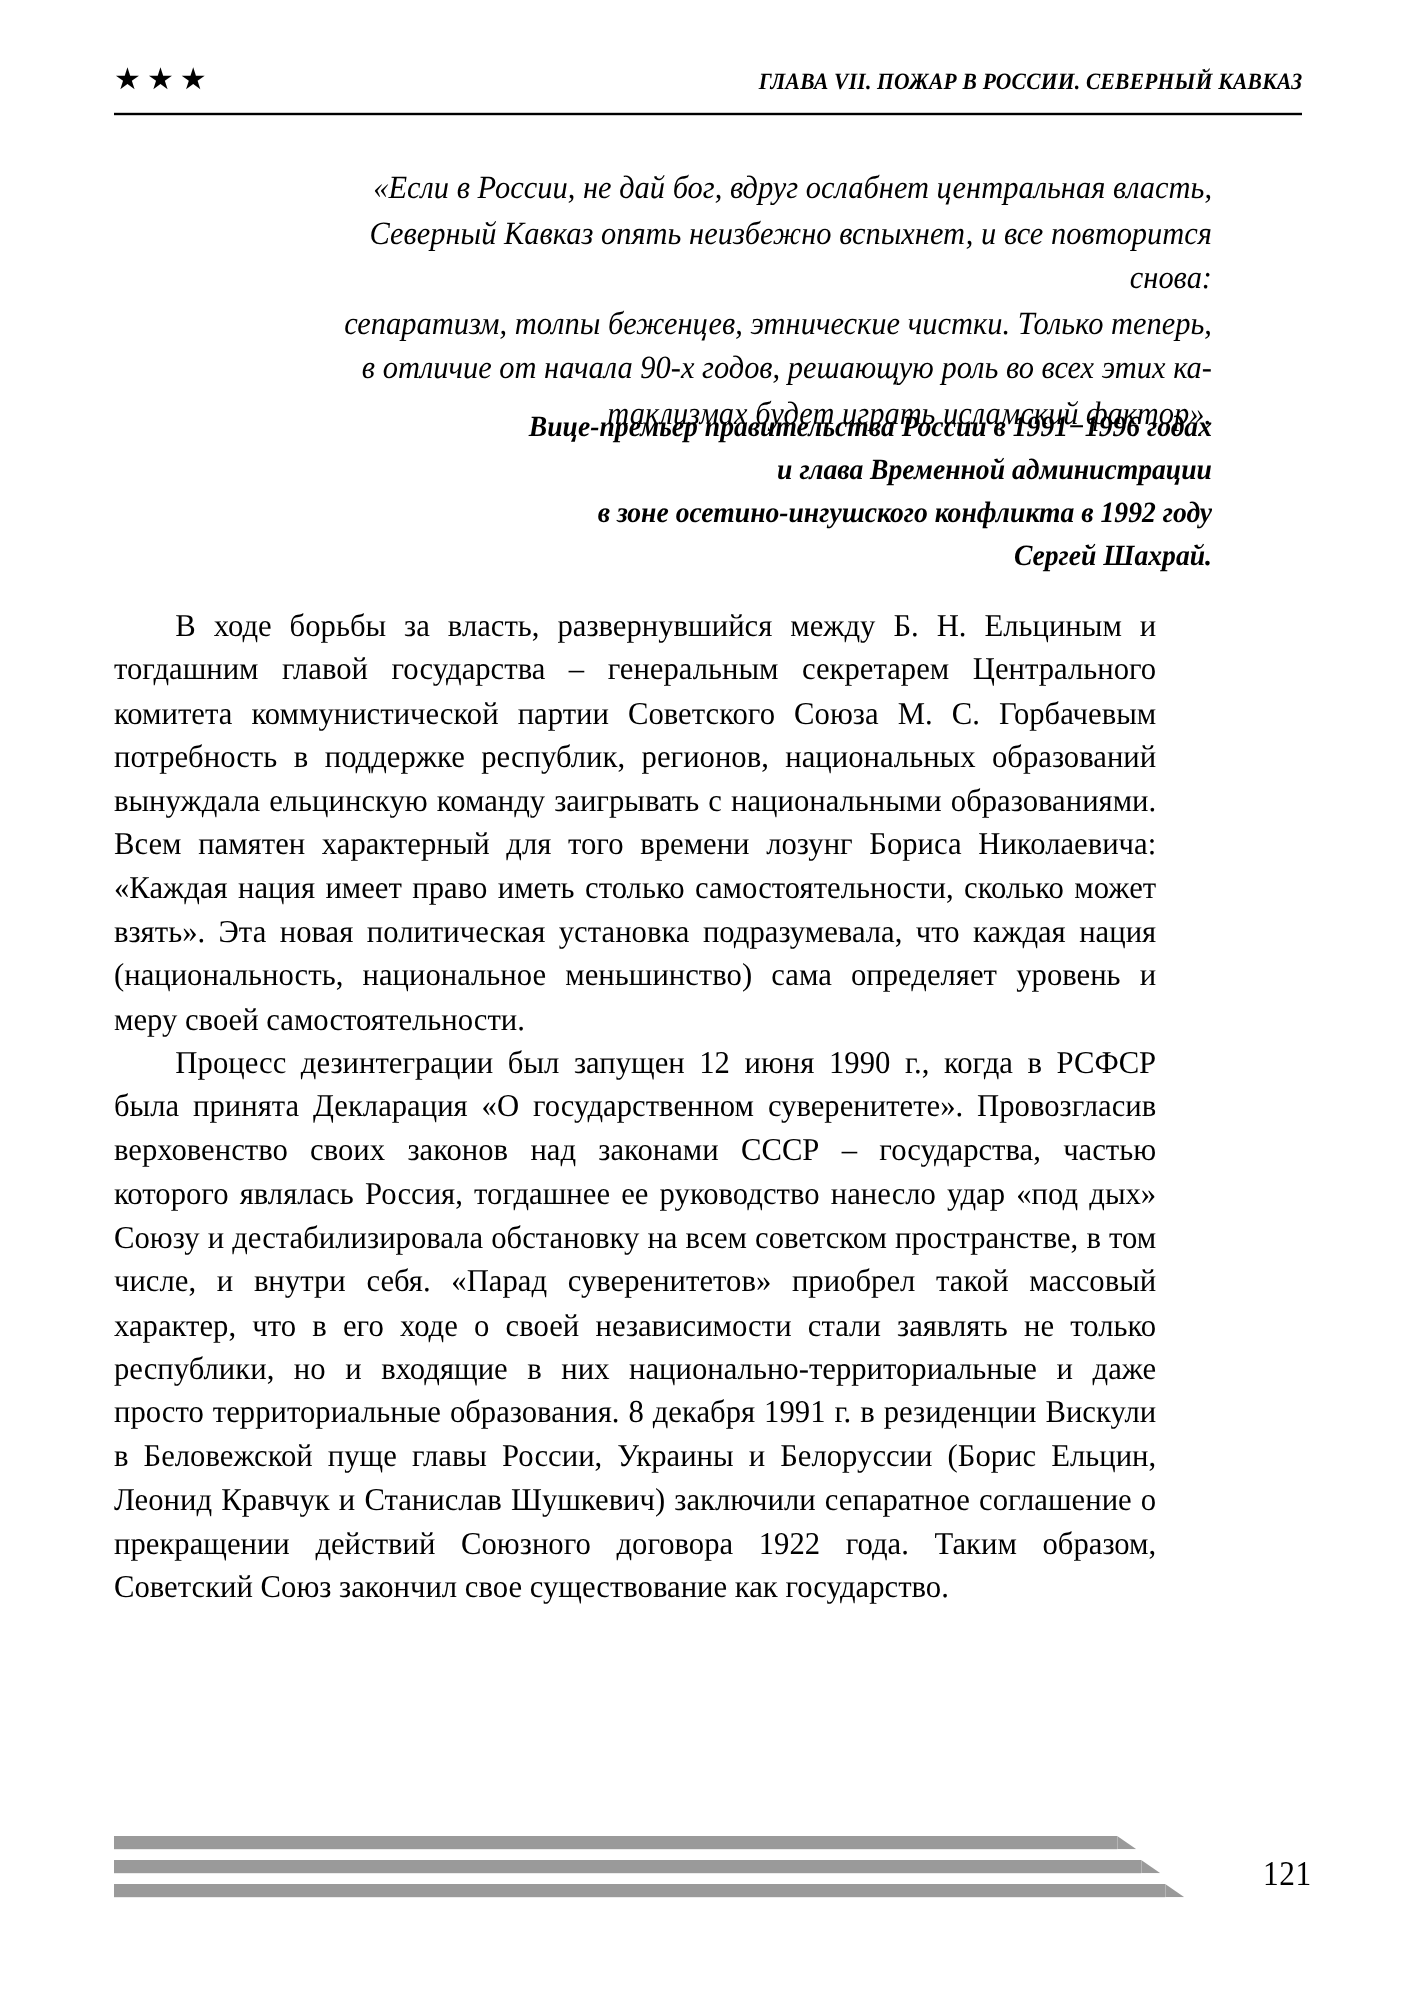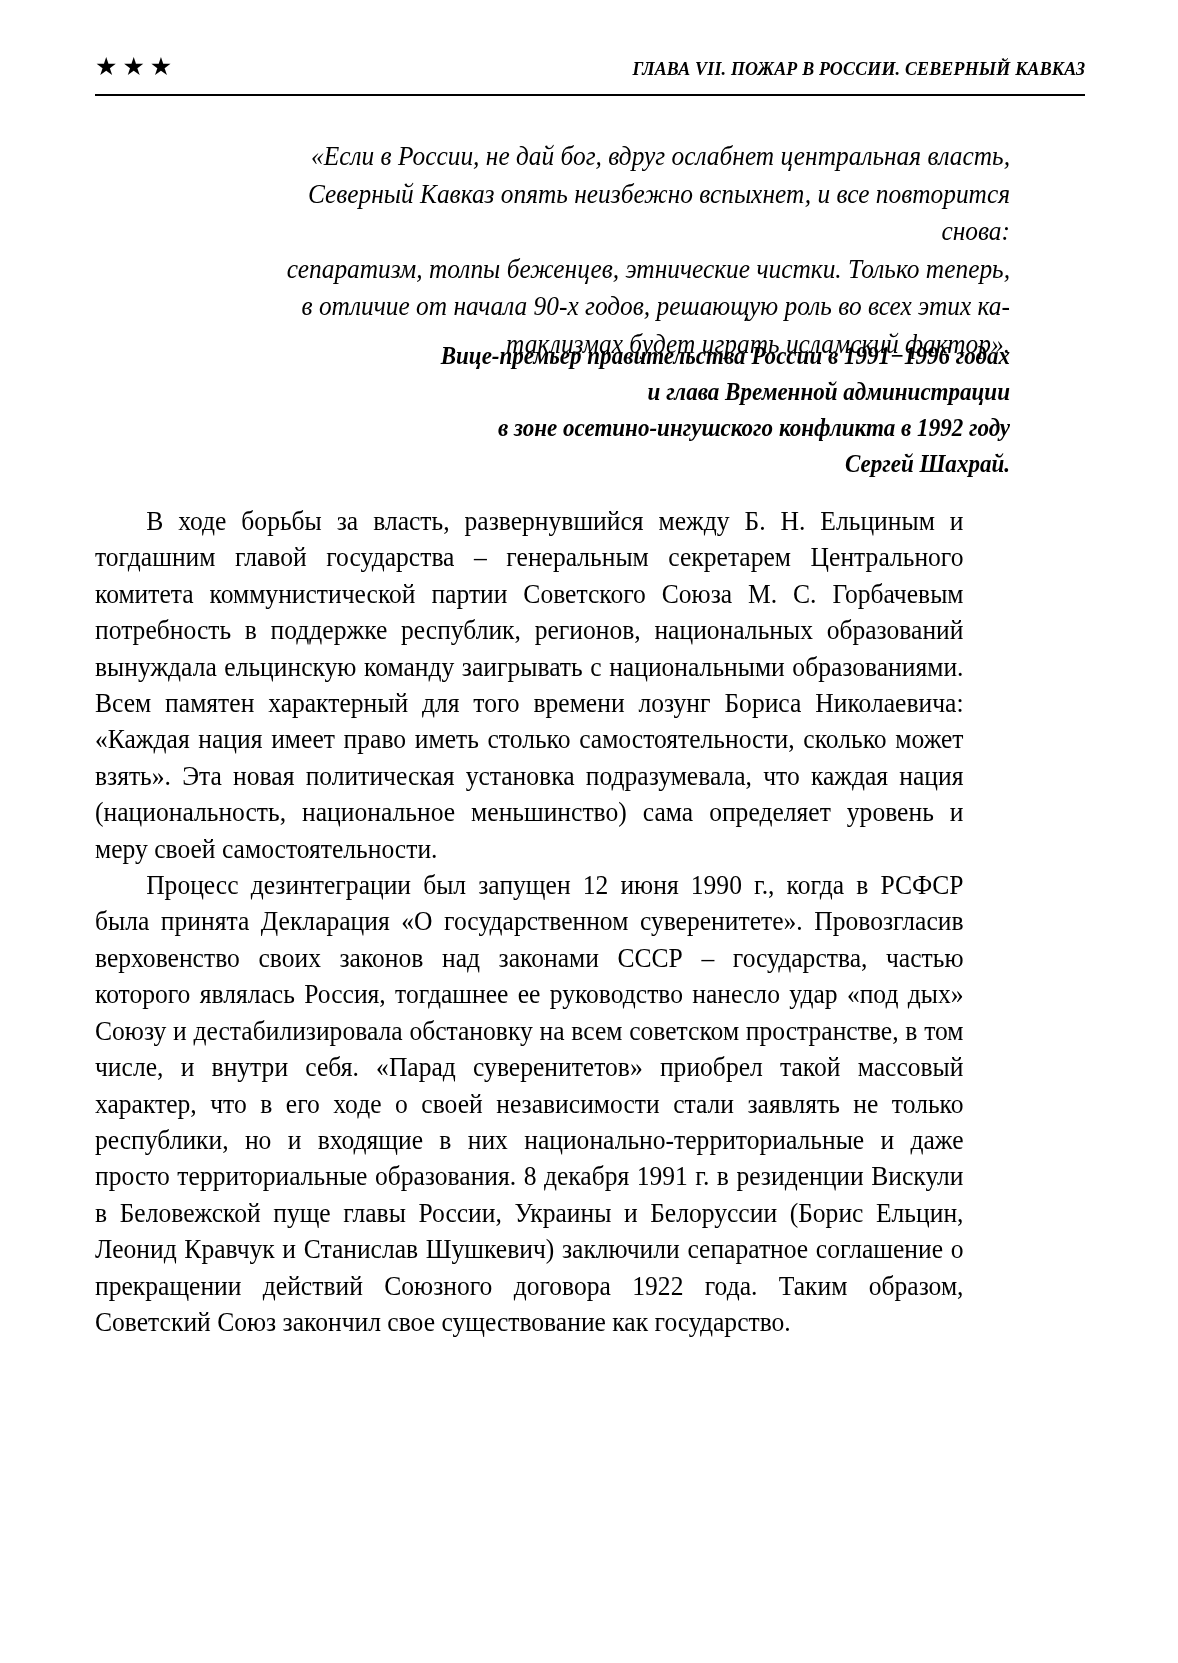--- a/index.html
+++ b/index.html
@@ -187,14 +187,23 @@
     <p>и глава Временной администрации</p>
     <p>в зоне осетино-ингушского конфликта в 1992 году</p>
     <p>Сергей Шахрай.</p>
   </div>
 
   <div class="body-text">
     <p>В ходе борьбы за власть, развернувшийся между Б. Н. Ельциным и тогдашним главой государства – генеральным секретарем Центрального комитета коммунистической партии Советского Союза М. С. Горбачевым потребность в поддержке республик, регионов, национальных образований вынуждала ельцинскую команду заигрывать с национальными образованиями. Всем памятен характерный для того времени лозунг Бориса Николаевича: «Каждая нация имеет право иметь столько самостоятельности, сколько может взять». Эта новая политическая установка подразумевала, что каждая нация (национальность, национальное меньшинство) сама определяет уровень и меру своей самостоятельности.</p>
     <p>Процесс дезинтеграции был запущен 12 июня 1990 г., когда в РСФСР была принята Декларация «О государственном суверенитете». Провозгласив верховенство своих законов над законами СССР – государства, частью которого являлась Россия, тогдашнее ее руководство нанесло удар «под дых» Союзу и дестабилизировала обстановку на всем советском пространстве, в том числе, и внутри себя. «Парад суверенитетов» приобрел такой массовый характер, что в его ходе о своей независимости стали заявлять не только республики, но и входящие в них национально-территориальные и даже просто территориальные образования. 8 декабря 1991 г. в резиденции Вискули в Беловежской пуще главы России, Украины и Белоруссии (Борис Ельцин, Леонид Кравчук и Станислав Шушкевич) заключили сепаратное соглашение о прекращении действий Союзного договора 1922 года. Таким образом, Советский Союз закончил свое существование как государство.</p>
   </div>
 
+  <div class="footer">
+    <div class="bar bar-1"></div>
+    <div class="bar-tip tip-1"></div>
+    <div class="bar bar-2"></div>
+    <div class="bar-tip tip-2"></div>
+    <div class="bar bar-3"></div>
+    <div class="bar-tip tip-3"></div>
+    <div class="page-number">121</div>
+  </div>
 
 </div>
 
 </body></html>

